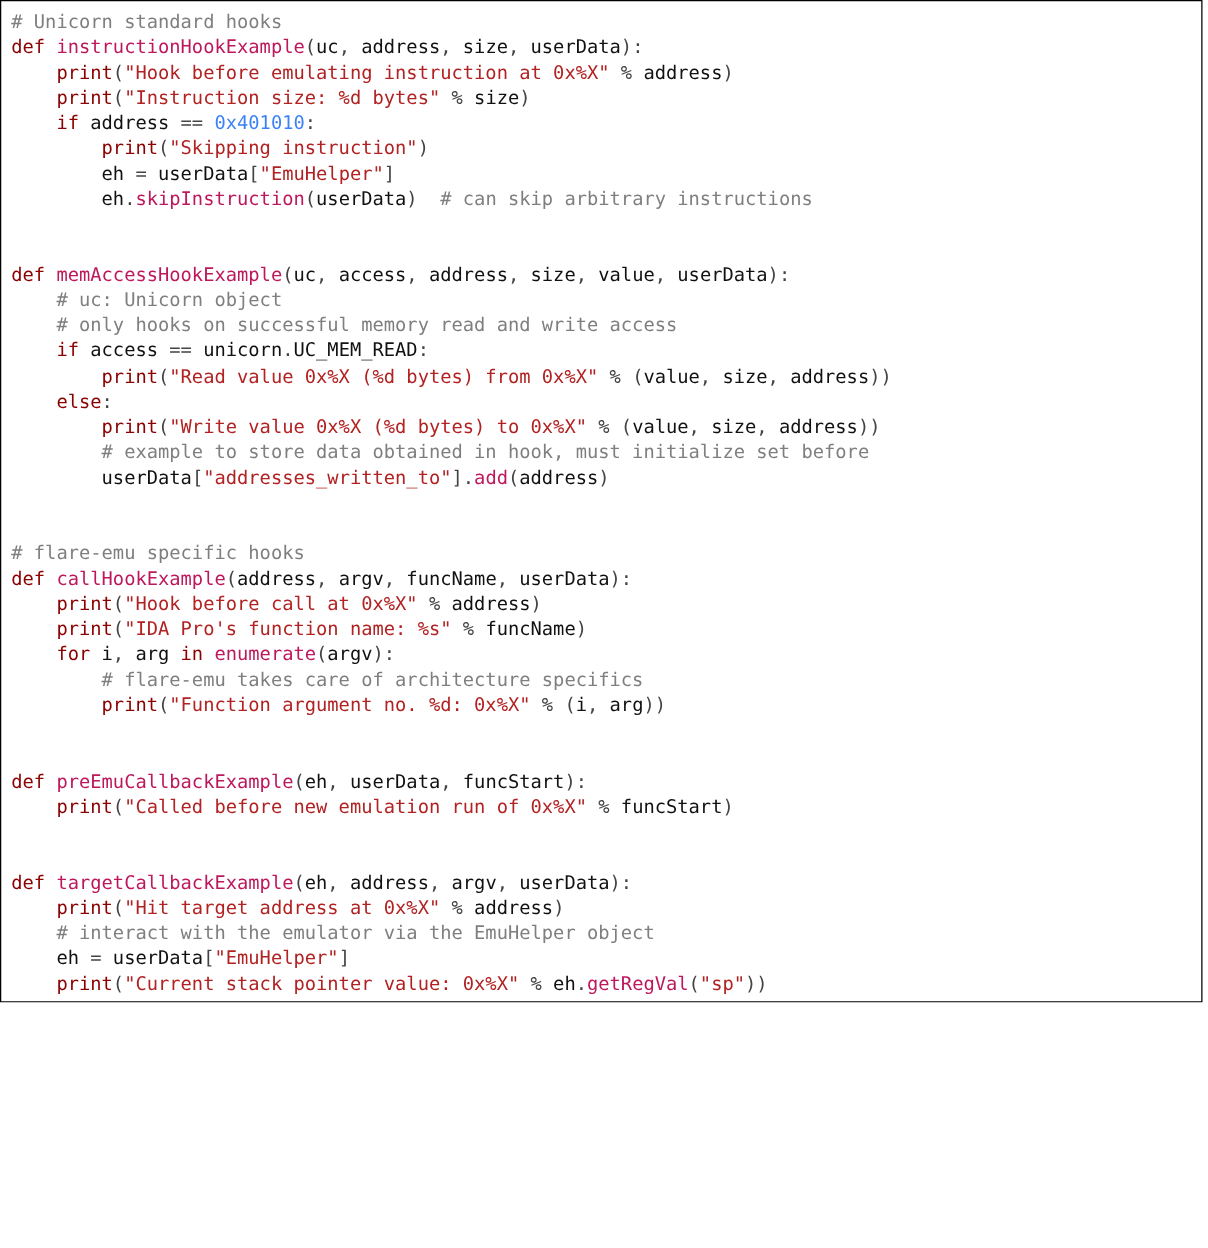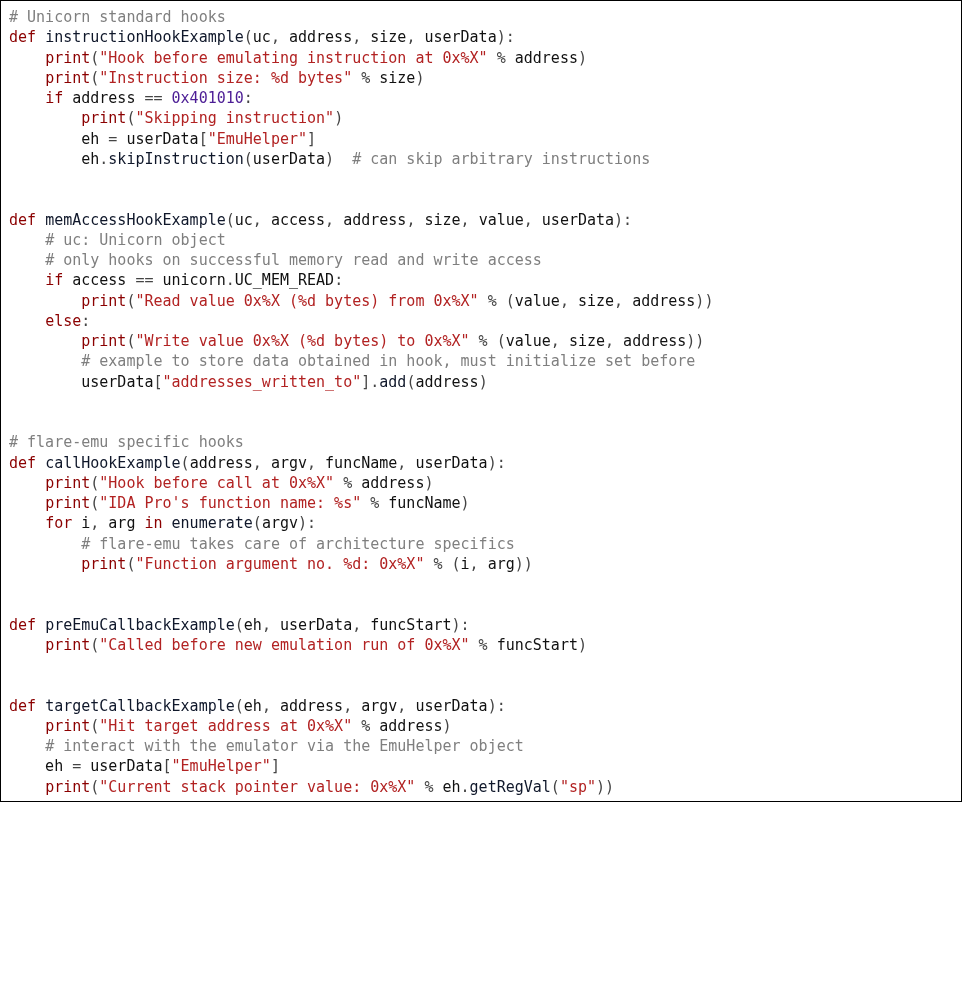--- a/index.html
+++ b/index.html
@@ -12,24 +12,24 @@
   }
   .code-container {
     border: 1.5px solid #000;
     width: 962px;
     box-sizing: border-box;
     padding: 6px 8px 4px 8px;
     white-space: pre;
     overflow: hidden;
   }
   .tok-kw   { color: #8b0000; font-weight: normal; }   
-  .tok-fn   { color: #0f172a; }                      
+  .tok-fn   { color: #be185d; }                      
   .tok-str  { color: #b22222; }                      
   .tok-cmt  { color: #7f7f7f; }                      
-  .tok-num  { color: #4c1d95; }                      
+  .tok-num  { color: #3b82f6; }                      
   .tok-op   { color: #444; }                         
   .tok-id   { color: #111; }                         
   .line { display: block; }
 </style>
 </head>
 <body>
 
 <div class="code-container" id="code"><span class="line"><span class="tok-cmt"># Unicorn standard hooks</span></span><span class="line"><span class="tok-kw">def</span><span class="tok-id"> </span><span class="tok-fn">instructionHookExample</span><span class="tok-op">(</span><span class="tok-id">uc</span><span class="tok-op">, </span><span class="tok-id">address</span><span class="tok-op">, </span><span class="tok-id">size</span><span class="tok-op">, </span><span class="tok-id">userData</span><span class="tok-op">):</span></span><span class="line"><span class="tok-id">    </span><span class="tok-kw">print</span><span class="tok-op">(</span><span class="tok-str">"Hook before emulating instruction at 0x%X"</span><span class="tok-op"> % </span><span class="tok-id">address</span><span class="tok-op">)</span></span><span class="line"><span class="tok-id">    </span><span class="tok-kw">print</span><span class="tok-op">(</span><span class="tok-str">"Instruction size: %d bytes"</span><span class="tok-op"> % </span><span class="tok-id">size</span><span class="tok-op">)</span></span><span class="line"><span class="tok-id">    </span><span class="tok-kw">if</span><span class="tok-id"> address </span><span class="tok-op">== </span><span class="tok-num">0x401010</span><span class="tok-op">:</span></span><span class="line"><span class="tok-id">        </span><span class="tok-kw">print</span><span class="tok-op">(</span><span class="tok-str">"Skipping instruction"</span><span class="tok-op">)</span></span><span class="line"><span class="tok-id">        eh </span><span class="tok-op">= </span><span class="tok-id">userData</span><span class="tok-op">[</span><span class="tok-str">"EmuHelper"</span><span class="tok-op">]</span></span><span class="line"><span class="tok-id">        eh</span><span class="tok-op">.</span><span class="tok-fn">skipInstruction</span><span class="tok-op">(</span><span class="tok-id">userData</span><span class="tok-op">)  </span><span class="tok-cmt"># can skip arbitrary instructions</span></span><span class="line">&nbsp;</span><span class="line">&nbsp;</span><span class="line"><span class="tok-kw">def</span><span class="tok-id"> </span><span class="tok-fn">memAccessHookExample</span><span class="tok-op">(</span><span class="tok-id">uc</span><span class="tok-op">, </span><span class="tok-id">access</span><span class="tok-op">, </span><span class="tok-id">address</span><span class="tok-op">, </span><span class="tok-id">size</span><span class="tok-op">, </span><span class="tok-id">value</span><span class="tok-op">, </span><span class="tok-id">userData</span><span class="tok-op">):</span></span><span class="line"><span class="tok-id">    </span><span class="tok-cmt"># uc: Unicorn object</span></span><span class="line"><span class="tok-id">    </span><span class="tok-cmt"># only hooks on successful memory read and write access</span></span><span class="line"><span class="tok-id">    </span><span class="tok-kw">if</span><span class="tok-id"> access </span><span class="tok-op">== </span><span class="tok-id">unicorn</span><span class="tok-op">.</span><span class="tok-id">UC_MEM_READ</span><span class="tok-op">:</span></span><span class="line"><span class="tok-id">        </span><span class="tok-kw">print</span><span class="tok-op">(</span><span class="tok-str">"Read value 0x%X (%d bytes) from 0x%X"</span><span class="tok-op"> % (</span><span class="tok-id">value</span><span class="tok-op">, </span><span class="tok-id">size</span><span class="tok-op">, </span><span class="tok-id">address</span><span class="tok-op">))</span></span><span class="line"><span class="tok-id">    </span><span class="tok-kw">else</span><span class="tok-op">:</span></span><span class="line"><span class="tok-id">        </span><span class="tok-kw">print</span><span class="tok-op">(</span><span class="tok-str">"Write value 0x%X (%d bytes) to 0x%X"</span><span class="tok-op"> % (</span><span class="tok-id">value</span><span class="tok-op">, </span><span class="tok-id">size</span><span class="tok-op">, </span><span class="tok-id">address</span><span class="tok-op">))</span></span><span class="line"><span class="tok-id">        </span><span class="tok-cmt"># example to store data obtained in hook, must initialize set before</span></span><span class="line"><span class="tok-id">        userData</span><span class="tok-op">[</span><span class="tok-str">"addresses_written_to"</span><span class="tok-op">].</span><span class="tok-fn">add</span><span class="tok-op">(</span><span class="tok-id">address</span><span class="tok-op">)</span></span><span class="line">&nbsp;</span><span class="line">&nbsp;</span><span class="line"><span class="tok-cmt"># flare-emu specific hooks</span></span><span class="line"><span class="tok-kw">def</span><span class="tok-id"> </span><span class="tok-fn">callHookExample</span><span class="tok-op">(</span><span class="tok-id">address</span><span class="tok-op">, </span><span class="tok-id">argv</span><span class="tok-op">, </span><span class="tok-id">funcName</span><span class="tok-op">, </span><span class="tok-id">userData</span><span class="tok-op">):</span></span><span class="line"><span class="tok-id">    </span><span class="tok-kw">print</span><span class="tok-op">(</span><span class="tok-str">"Hook before call at 0x%X"</span><span class="tok-op"> % </span><span class="tok-id">address</span><span class="tok-op">)</span></span><span class="line"><span class="tok-id">    </span><span class="tok-kw">print</span><span class="tok-op">(</span><span class="tok-str">"IDA Pro's function name: %s"</span><span class="tok-op"> % </span><span class="tok-id">funcName</span><span class="tok-op">)</span></span><span class="line"><span class="tok-id">    </span><span class="tok-kw">for</span><span class="tok-id"> i</span><span class="tok-op">, </span><span class="tok-id">arg </span><span class="tok-kw">in</span><span class="tok-id"> </span><span class="tok-fn">enumerate</span><span class="tok-op">(</span><span class="tok-id">argv</span><span class="tok-op">):</span></span><span class="line"><span class="tok-id">        </span><span class="tok-cmt"># flare-emu takes care of architecture specifics</span></span><span class="line"><span class="tok-id">        </span><span class="tok-kw">print</span><span class="tok-op">(</span><span class="tok-str">"Function argument no. %d: 0x%X"</span><span class="tok-op"> % (</span><span class="tok-id">i</span><span class="tok-op">, </span><span class="tok-id">arg</span><span class="tok-op">))</span></span><span class="line">&nbsp;</span><span class="line">&nbsp;</span><span class="line"><span class="tok-kw">def</span><span class="tok-id"> </span><span class="tok-fn">preEmuCallbackExample</span><span class="tok-op">(</span><span class="tok-id">eh</span><span class="tok-op">, </span><span class="tok-id">userData</span><span class="tok-op">, </span><span class="tok-id">funcStart</span><span class="tok-op">):</span></span><span class="line"><span class="tok-id">    </span><span class="tok-kw">print</span><span class="tok-op">(</span><span class="tok-str">"Called before new emulation run of 0x%X"</span><span class="tok-op"> % </span><span class="tok-id">funcStart</span><span class="tok-op">)</span></span><span class="line">&nbsp;</span><span class="line">&nbsp;</span><span class="line"><span class="tok-kw">def</span><span class="tok-id"> </span><span class="tok-fn">targetCallbackExample</span><span class="tok-op">(</span><span class="tok-id">eh</span><span class="tok-op">, </span><span class="tok-id">address</span><span class="tok-op">, </span><span class="tok-id">argv</span><span class="tok-op">, </span><span class="tok-id">userData</span><span class="tok-op">):</span></span><span class="line"><span class="tok-id">    </span><span class="tok-kw">print</span><span class="tok-op">(</span><span class="tok-str">"Hit target address at 0x%X"</span><span class="tok-op"> % </span><span class="tok-id">address</span><span class="tok-op">)</span></span><span class="line"><span class="tok-id">    </span><span class="tok-cmt"># interact with the emulator via the EmuHelper object</span></span><span class="line"><span class="tok-id">    eh </span><span class="tok-op">= </span><span class="tok-id">userData</span><span class="tok-op">[</span><span class="tok-str">"EmuHelper"</span><span class="tok-op">]</span></span><span class="line"><span class="tok-id">    </span><span class="tok-kw">print</span><span class="tok-op">(</span><span class="tok-str">"Current stack pointer value: 0x%X"</span><span class="tok-op"> % </span><span class="tok-id">eh</span><span class="tok-op">.</span><span class="tok-fn">getRegVal</span><span class="tok-op">(</span><span class="tok-str">"sp"</span><span class="tok-op">))</span></span></div>
 
 </body></html>

